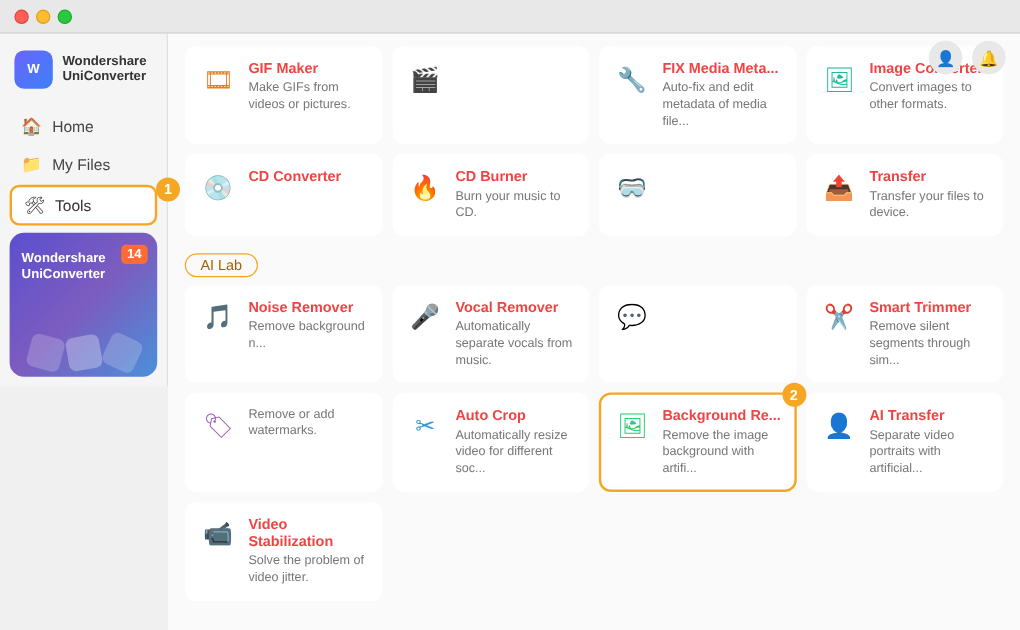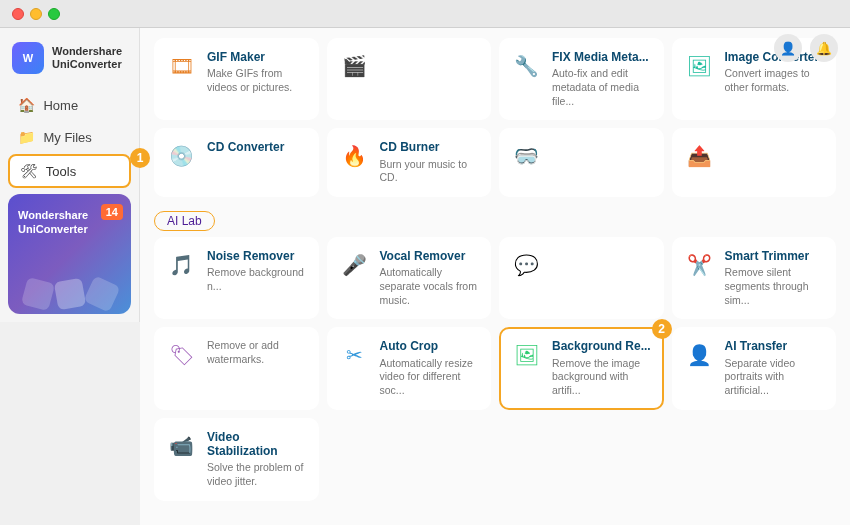--- a/index.html
+++ b/index.html
@@ -163,38 +163,38 @@
     .tool-icon-wrap {
       width: 32px; height: 32px;
       flex-shrink: 0;
       display: flex; align-items: center; justify-content: center;
       font-size: 20px;
     }
     .tool-info { flex: 1; }
     .tool-name {
       font-size: 12px;
       font-weight: 600;
-      color: #0c4a6e;
+      color: #ef4444;
       margin-bottom: 3px;
       line-height: 1.2;
     }
     .tool-desc {
       font-size: 10.5px;
       color: #777;
       line-height: 1.3;
     }
 
     
     .section-label {
       display: inline-block;
       border: 1.5px solid #f5a623;
       border-radius: 12px;
       padding: 2px 12px;
       font-size: 12px;
-      color: #4c1d95;
+      color: #a16207;
       margin: 6px 0 6px 0;
       font-weight: 500;
     }
 
     
     .step-badge {
       position: absolute;
       width: 20px; height: 20px;
       background: #f5a623;
       border-radius: 50%;
@@ -305,20 +305,24 @@
         <div class="tool-info">
           <div class="tool-name">CD Burner</div>
           <div class="tool-desc">Burn your music to CD.</div>
         </div>
       </div>
       <div class="tool-card">
         <div class="tool-icon-wrap" style="color:#2ecc71">🥽</div>
       </div>
       <div class="tool-card">
         <div class="tool-icon-wrap" style="color:#3498db">📤</div>
+        <div class="tool-info">
+          <div class="tool-name">Transfer</div>
+          <div class="tool-desc">Transfer your files to device.</div>
+        </div>
       </div>
     </div>
 
     <div>
       <span class="section-label">AI Lab</span>
     </div>
 
     <div class="tools-grid">
       <div class="tool-card">
         <div class="tool-icon-wrap" style="color:#7f8c8d">🎵</div>

